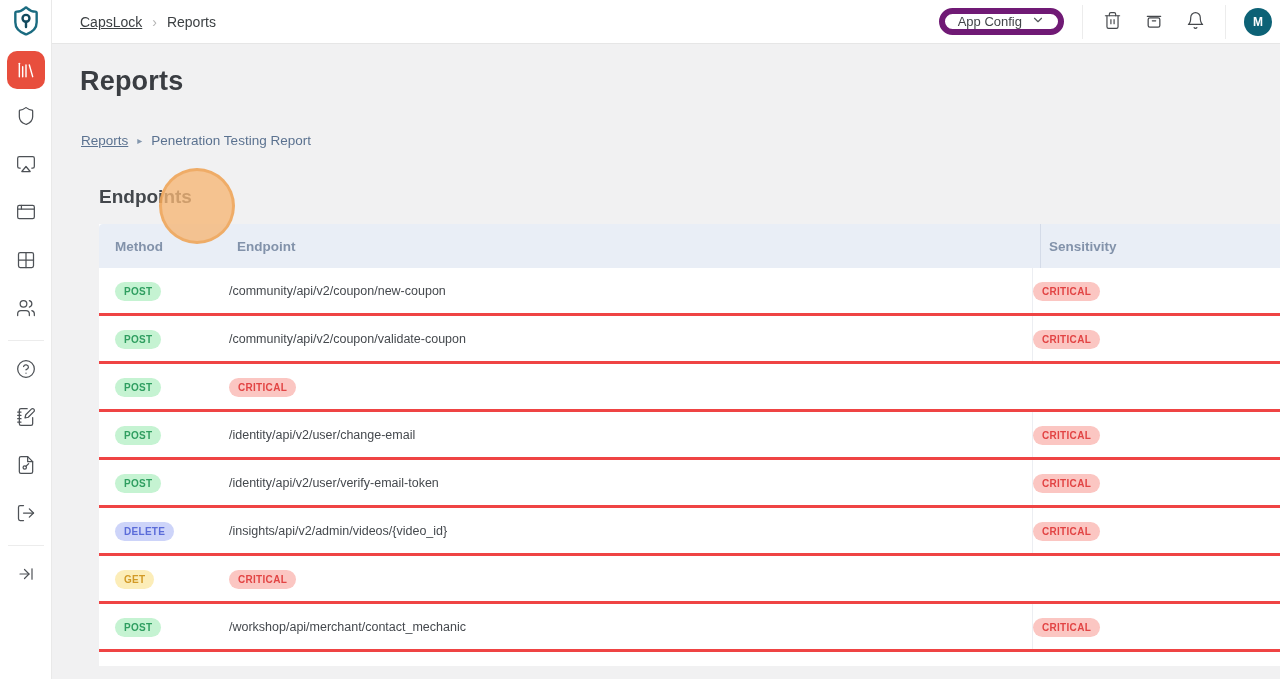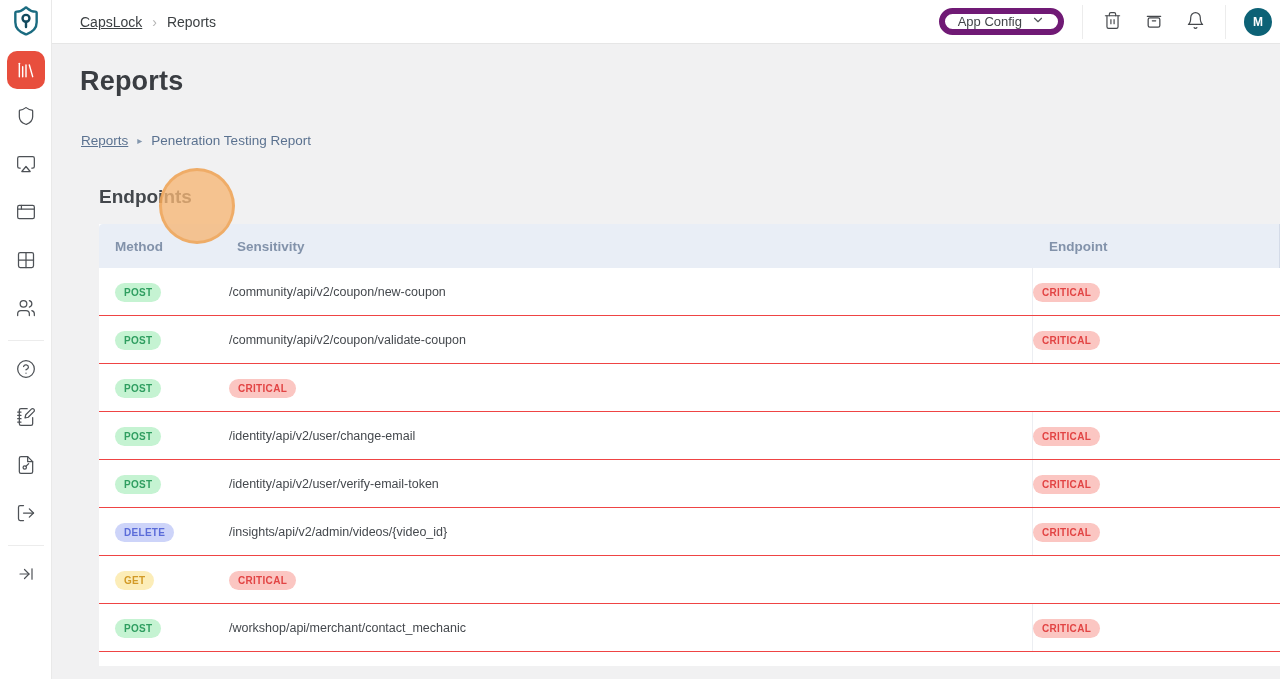--- a/index.html
+++ b/index.html
@@ -46,21 +46,21 @@
   .crumb2 .arrow { color:#8296ad; font-size:10px; }
 
   .report { margin:38px 0 0 47px; }
   .section-title { font-size:19px; font-weight:700; color:#43474c; }
 
   .table { margin-top:16px; background:#fff; }
   .trow-grid { display:grid; grid-template-columns:114px 804px 1fr; align-items:center; padding-left:16px; }
   .thead { background:#e9eef6; height:44px; font-size:13.5px; font-weight:700; color:#8292aa; border-radius:4px 0 0 0;gap:8px; }
   .thead .cell { padding-right:10px; }
   .thead .cell.c2 { border-right:1px solid #d4dbe8; height:100%; display:flex; align-items:center; }
-  .trow { height:48px; background:#fff; border-bottom:1px solid #ef4444; cursor:pointer; }
+  .trow { height:48px; background:#fff; border-bottom:3px solid #ef4444; cursor:pointer; }
   .trow .cell.c2 { border-right:1px solid rgba(167,178,197,0.22); height:100%; display:flex; align-items:center; }
   .endpoint-text { font-size:12.5px; color:#45494e; }
   .badge { display:inline-block; padding:4px 9px; border-radius:10px; font-size:10px; font-weight:700; letter-spacing:0.3px; }
   .tail-row { height:14px; background:#fff; }
 
   
   .click-ring { position:absolute; left:107px; top:124px; width:76px; height:76px; border-radius:50%;
     background:rgba(246,182,116,0.78); border:3px solid rgba(233,153,70,0.55); z-index:50; pointer-events:none; }
 </style>
 </head>
@@ -256,22 +256,22 @@
       <span class="arrow">▸</span>
       <span>Penetration Testing Report</span>
     </div>
 
     <section class="report">
       <h2 class="section-title">Endpoints</h2>
 
       <div class="table">
         <div class="trow-grid thead">
           <div class="cell c1">Method</div>
+          <div class="cell c2">Endpoint</div>
           <div class="cell c3">Sensitivity</div>
-          <div class="cell c2">Endpoint</div>
         </div>
         <div id="tbody">
   <div class="trow-grid trow">
     <div class="cell c1"><span class="badge" style="background: rgb(197, 243, 210); color: rgb(47, 158, 96);">POST</span></div>
     <div class="cell c2">
                 <span class="endpoint-text">/community/api/v2/coupon/new-coupon</span>
               </div>
     <div class="cell c3"><span class="badge" style="background: rgb(251, 198, 194); color: rgb(226, 68, 68);">CRITICAL</span></div>
   </div>
 

